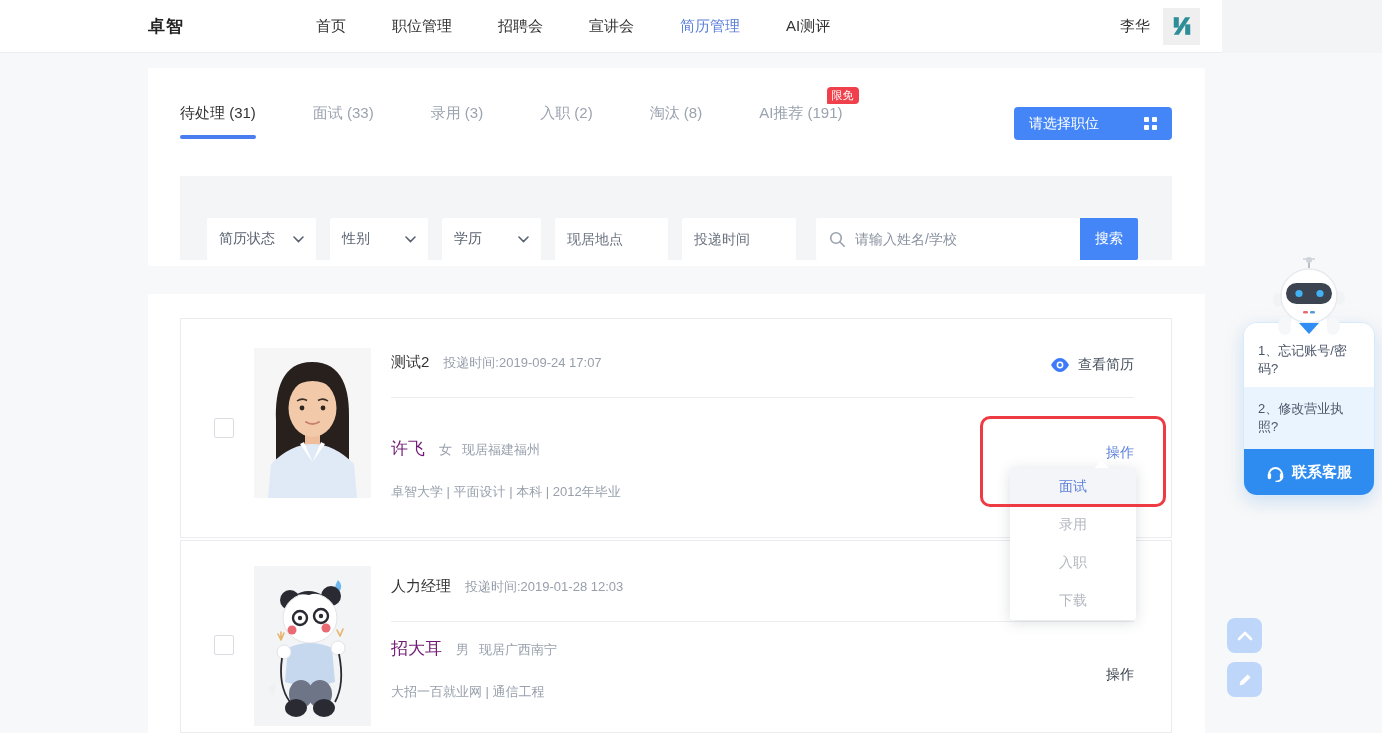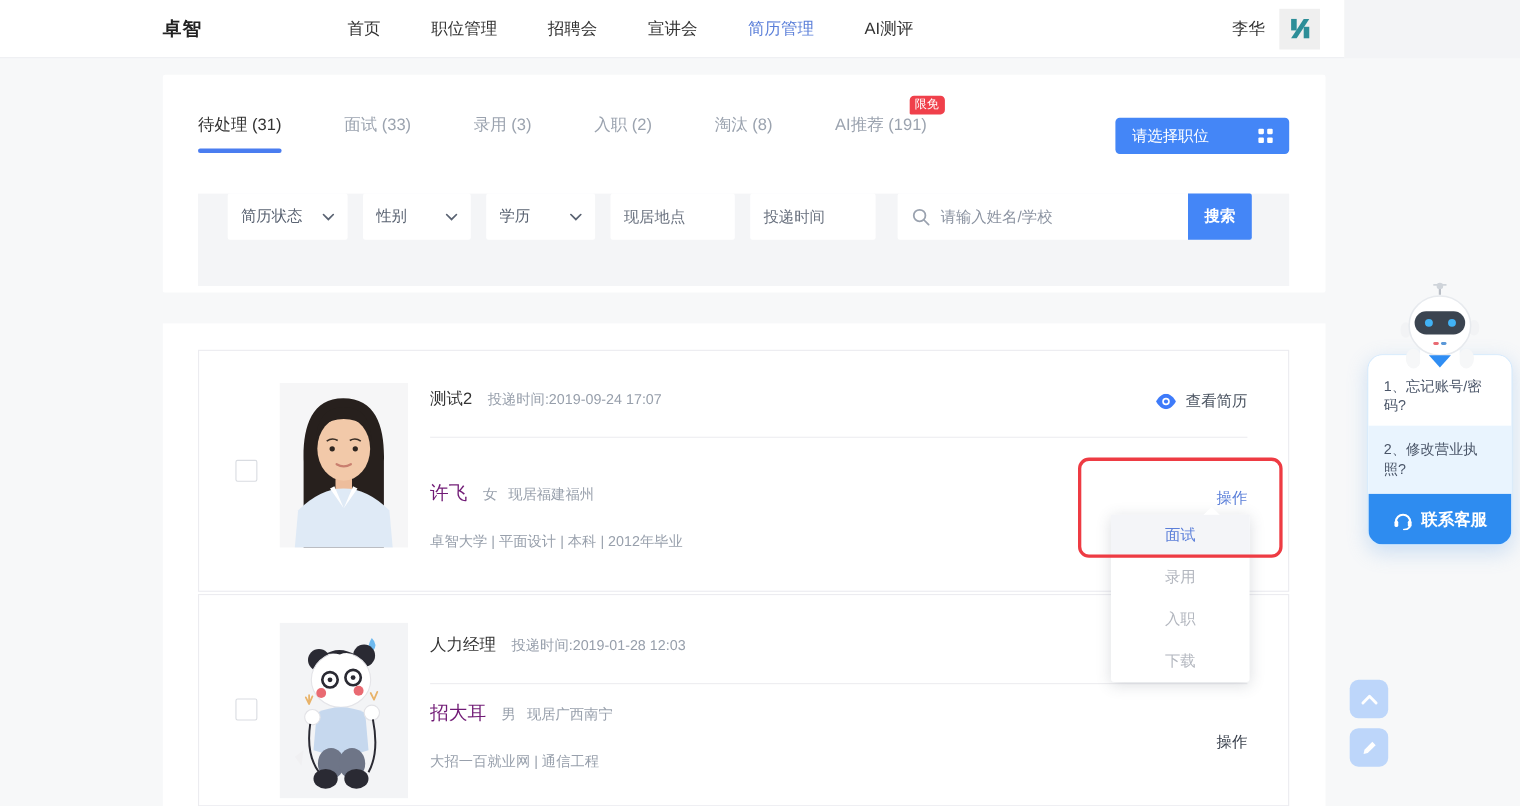--- a/index.html
+++ b/index.html
@@ -32,38 +32,38 @@
   .tab-badge { position:absolute; top:-17px; right:-16px; background:#f0404b; color:#fff;
     font-size:11px; line-height:1; padding:3px 5px; border-radius:4px 4px 4px 1px; }
   .select-job-btn { position:absolute; right:33px; top:39px; width:158px; height:33px;
     background:#4486f7; border-radius:4px; color:#fff; font-size:14px;
     display:flex; align-items:center; padding:0 15px; cursor:pointer; }
   .grid-icon { margin-left:auto; width:13px; height:13px; display:grid;
     grid-template-columns:5px 5px; grid-template-rows:5px 5px; gap:3px; }
   .grid-icon span { background:#fff; border-radius:1px; }
 
   .filter-strip { position:absolute; left:32px; right:33px; top:108px; height:84px;
-    background:#f4f5f7; display:flex; align-items:flex-start; padding:0 21px 0 27px; }
+    background:#f4f5f7; display:flex; align-items:flex-end; padding:0 21px 0 27px; }
   .f-select { height:42px; background:#fff; border-radius:2px; margin-right:14px;
     display:flex; align-items:center; justify-content:space-between;
     padding:0 12px; font-size:14px; color:#5a6372; cursor:pointer; }
   .w1{width:109px}.w2{width:99px}.w3{width:98px}
   .f-input { height:42px; background:#fff; border:none; outline:none; border-radius:2px;
     margin-right:14px; padding:0 12px; font-size:14px; color:#0f766e;
     font-family:"Liberation Sans","DejaVu Sans",sans-serif; }
   .f-input::placeholder { color:#6b7380; opacity:1; }
   .w4{width:113px}.w5{width:114px}
   .search-wrap { display:flex; margin-left:6px; }
   .search-box { width:264px; height:42px; background:#fff; border-radius:2px 0 0 2px;
     display:flex; align-items:center; padding-left:13px; }
   .search-box input { border:none; outline:none; flex:1; margin-left:9px; font-size:14px; color:#5a6372;
     font-family:"Liberation Sans","DejaVu Sans",sans-serif; }
   .search-box input::placeholder { color:#8b93a1; opacity:1; }
   .search-btn { width:58px; height:42px; background:#4486f7; color:#fff; font-size:14px;
-    border-radius:0 2px 2px 0; display:flex; align-items:center; justify-content:center; cursor:pointer;font-weight:bold; }
+    border-radius:0 2px 2px 0; display:flex; align-items:center; justify-content:center; cursor:pointer; }
 
   
   .listwrap { position:absolute; left:148px; top:294px; width:1057px; height:439px; background:#fff; }
   .card { position:absolute; left:32px; width:992px; background:#fff; border:1px solid #ececf0; }
   .card1 { top:24px; height:220px; }
   .card2 { top:246px; height:193px; }
   .cb { position:absolute; left:33px; width:20px; height:20px; background:#fff;
     border:1px solid #d9dce1; border-radius:2px; cursor:pointer; }
   .avatar { position:absolute; left:73px; overflow:hidden; }
   .c-row1 { position:absolute; left:210px; display:flex; align-items:baseline; }

